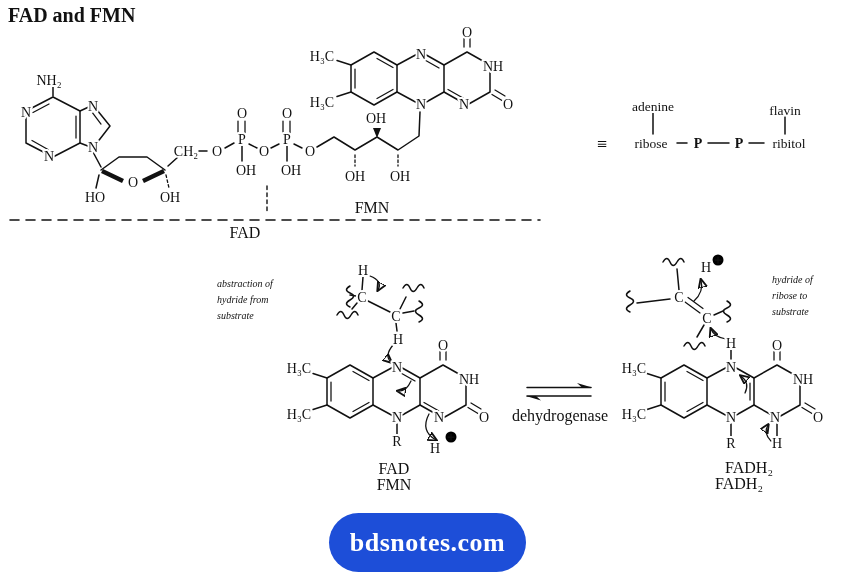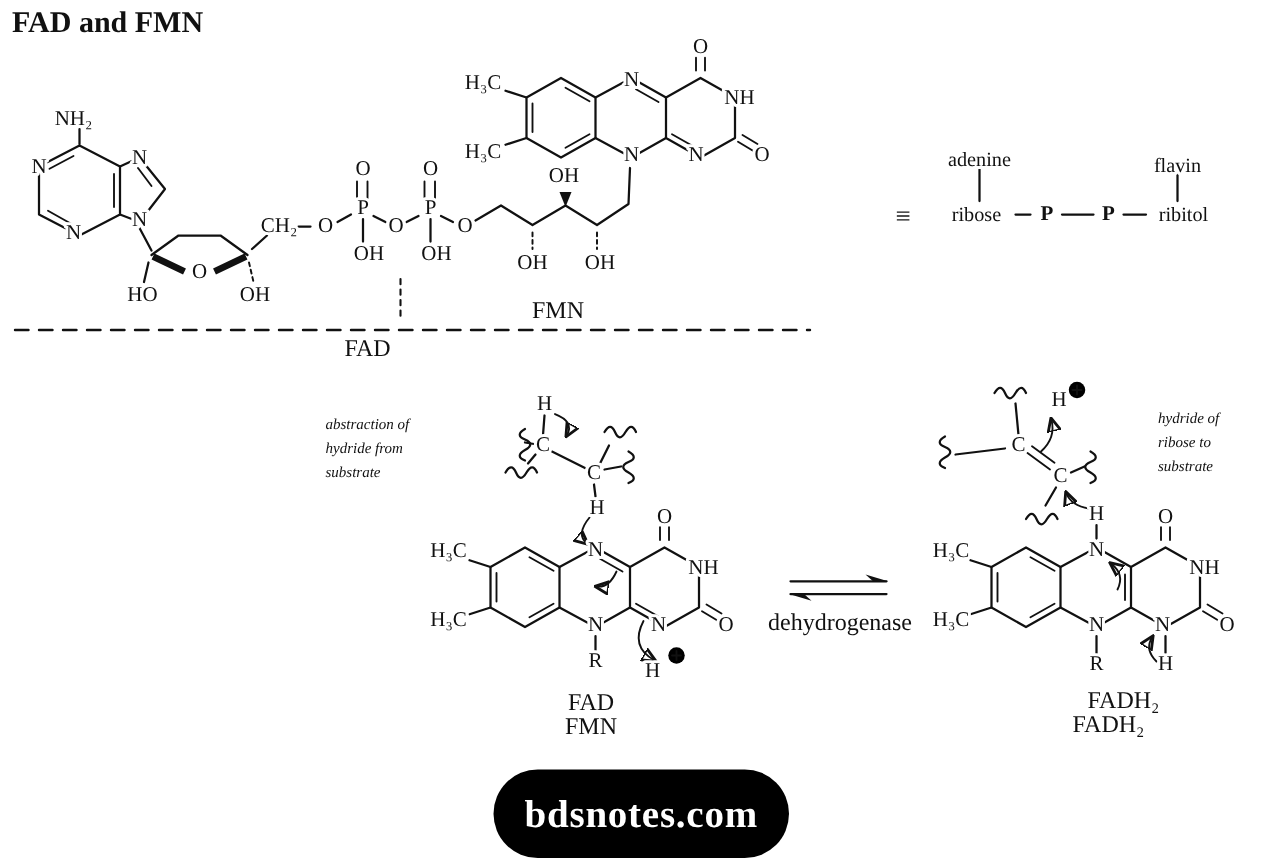--- a/index.html
+++ b/index.html
@@ -232,17 +232,17 @@
     <div>substrate</div>
   </div>
 
   <div class="cap" style="left:560px;top:407px;text-align:right;">dehydrogenase</div>
 
   <div class="cap" style="left:394px;top:460px;">FAD</div>
   <div class="cap" style="left:394px;top:476px;">FMN</div>
   <div class="cap" style="left:739px;top:459px;margin-left:10px;">FADH₂</div>
   <div class="cap" style="left:739px;top:475px;">FADH₂</div>
 
-  <div class="badge" style="background: #000000;">
+  <div class="badge" style="background: #1d4ed8;">
     <span style="color: rgb(255, 255, 255);">bdsnotes.com</span>
   </div>
 
 </div>
 
 </body></html>

